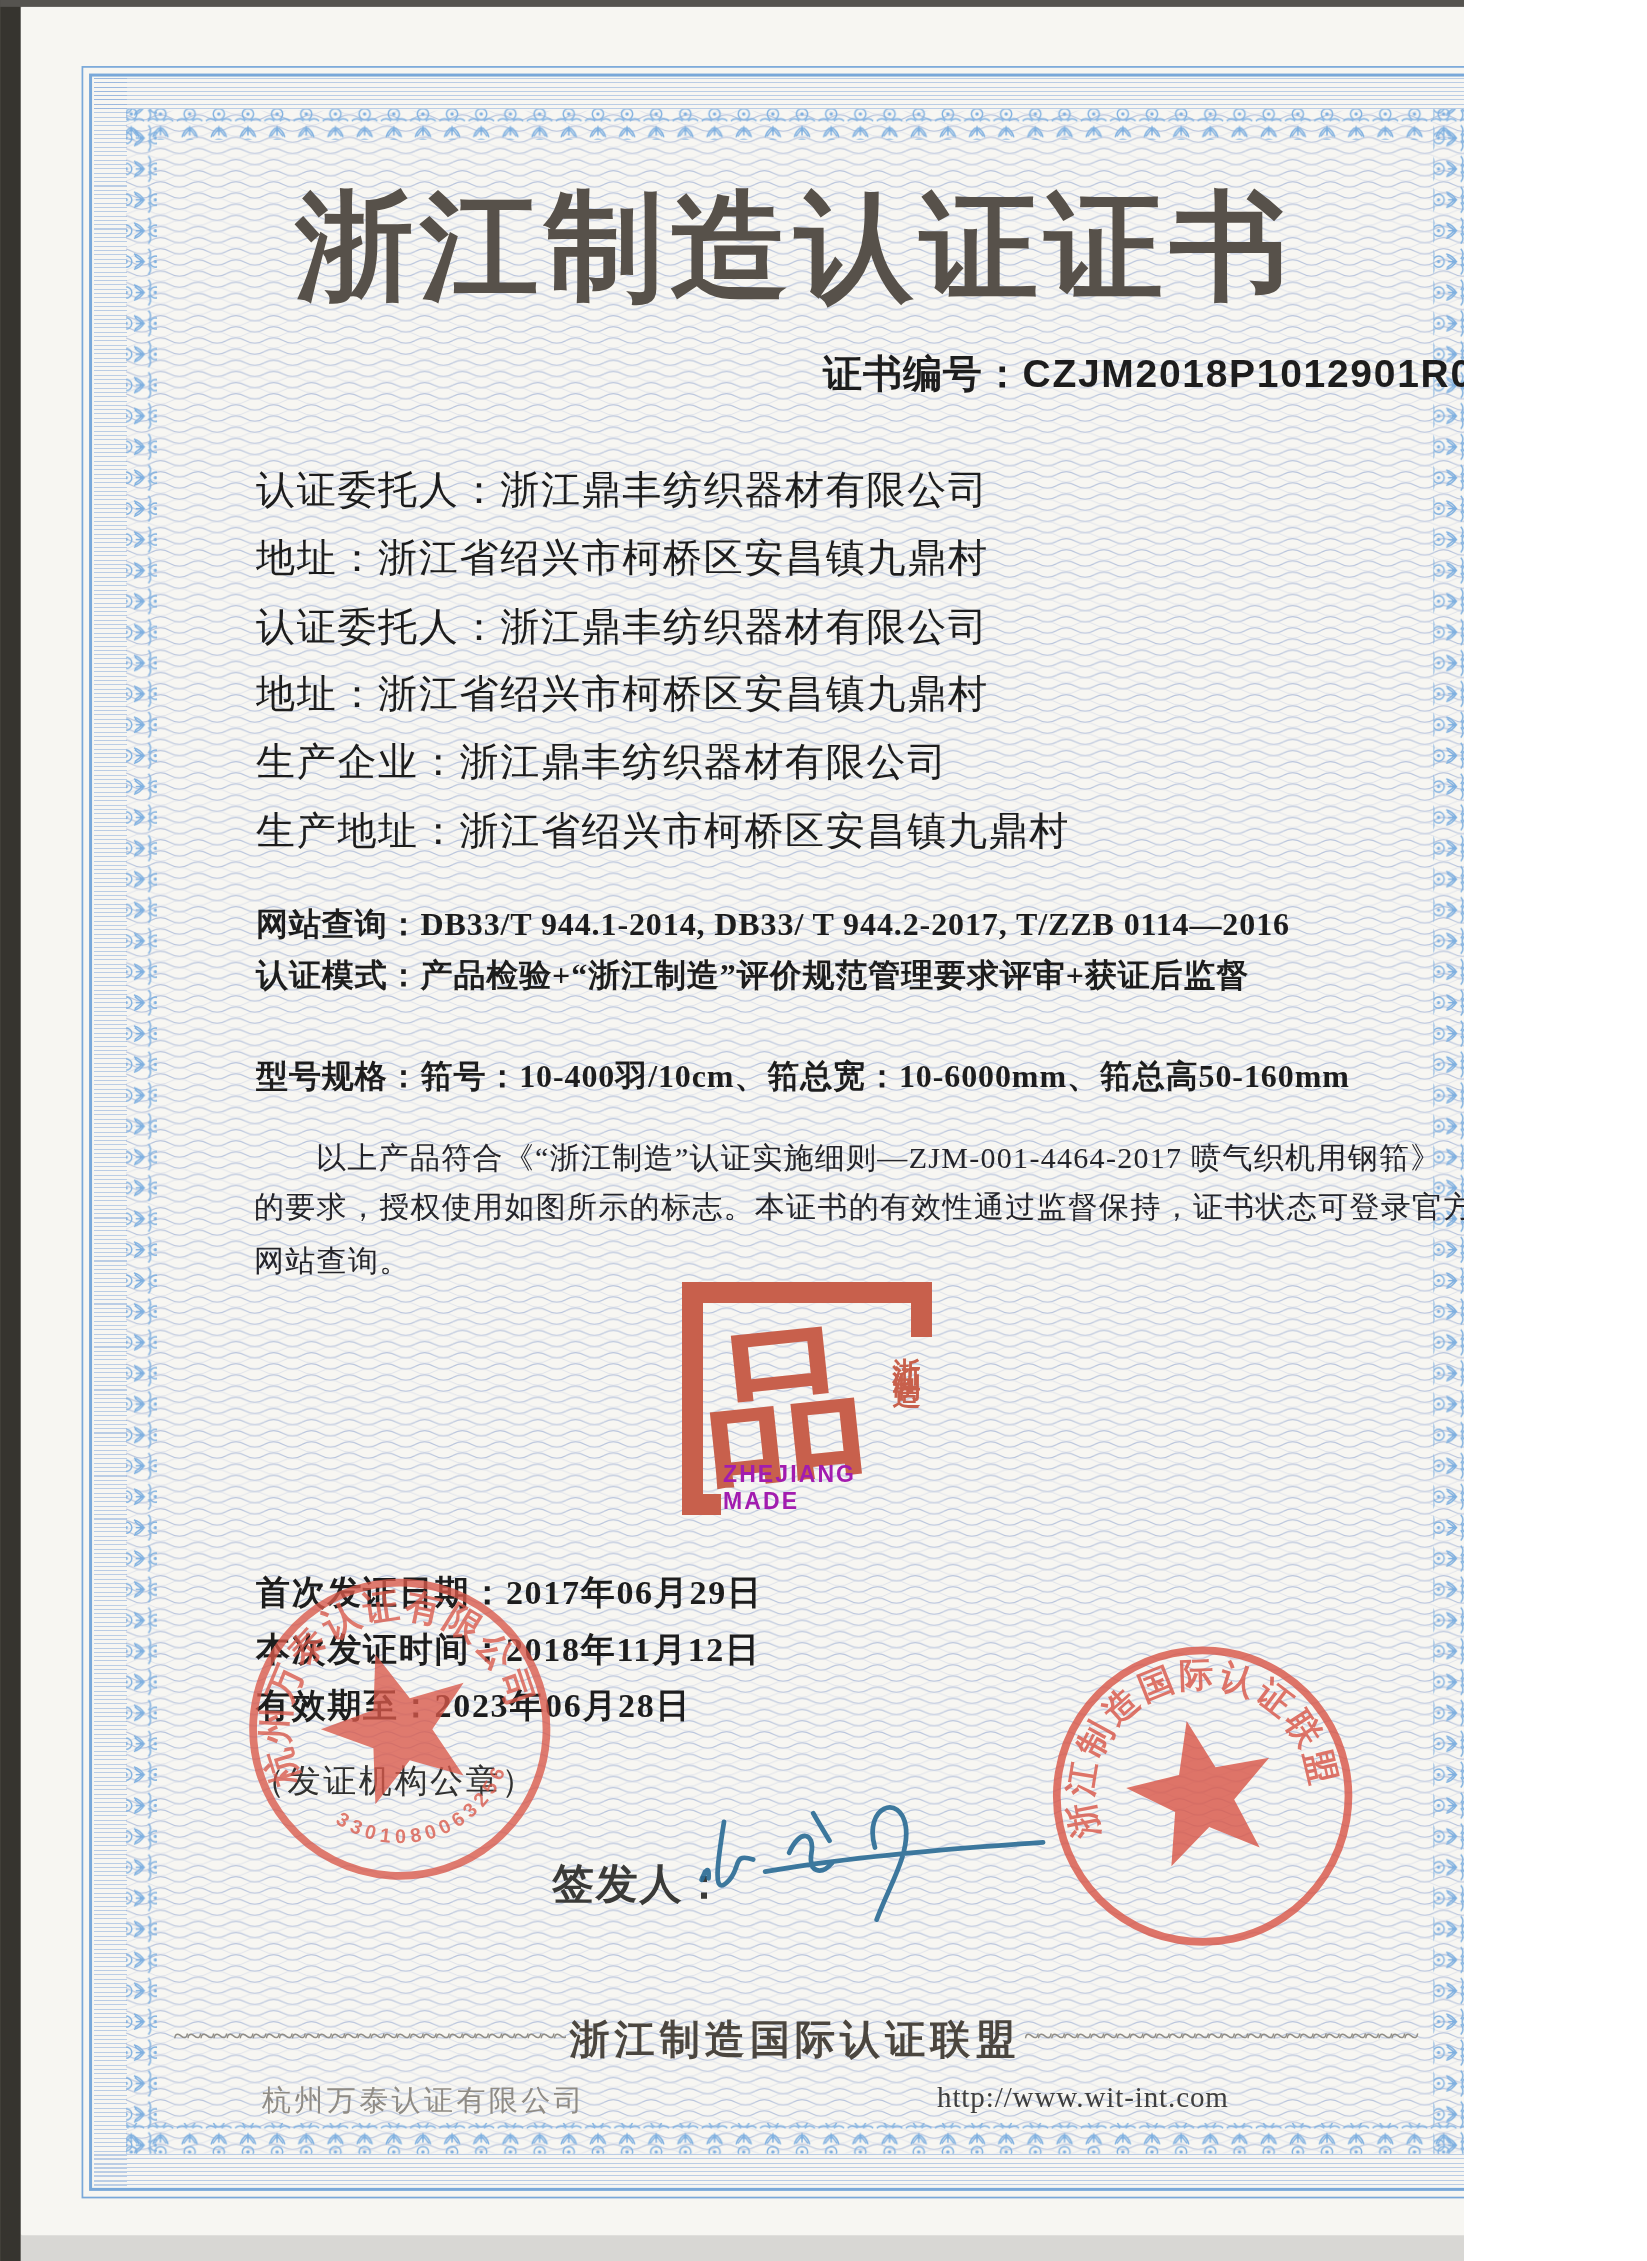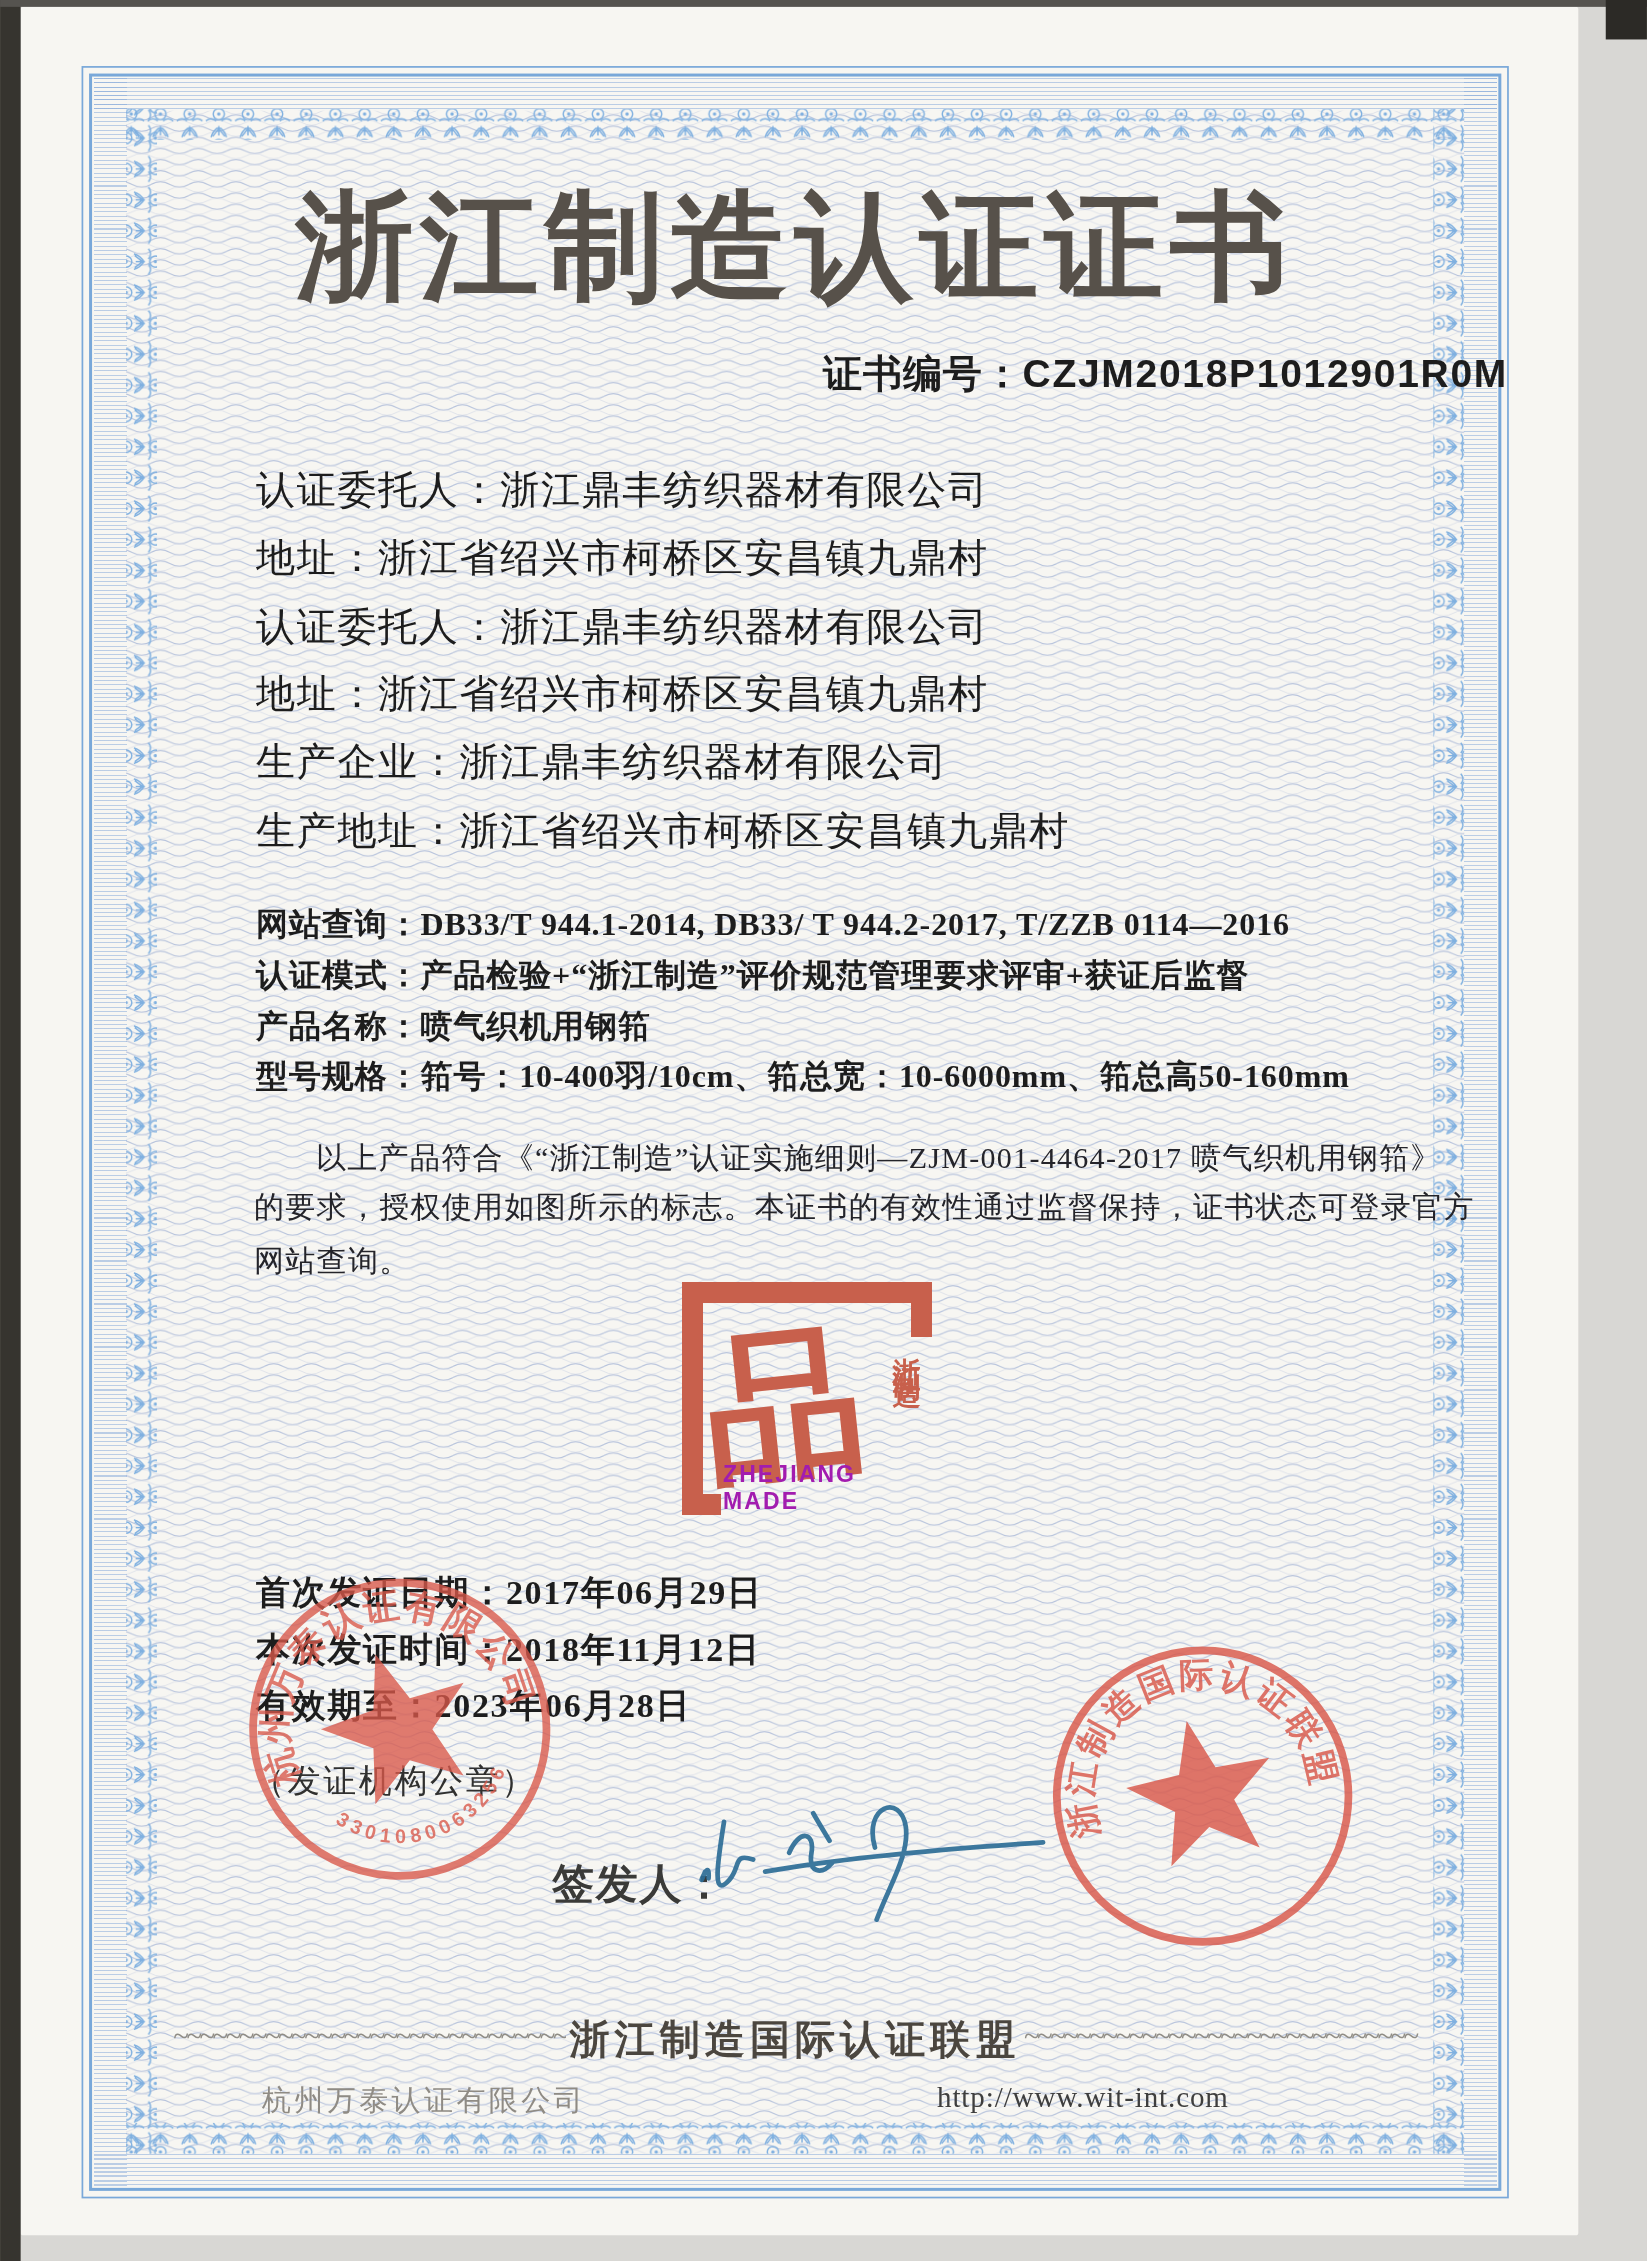--- a/index.html
+++ b/index.html
@@ -1,16 +1,16 @@
 <!DOCTYPE html>
 <html style="font-size:13.7px"><head>
 <meta charset="utf-8">
 <style>
   html,body{margin:0;padding:0;}
-  #page{position:relative;width:1647px;height:2261px;background:#d6d5d2;overflow:hidden;
+  #page{position:relative;width:1464px;height:2261px;background:#d6d5d2;overflow:hidden;
         font-family:"Liberation Serif","DejaVu Serif",serif;}
   #bg-svg,#overlay-svg{position:absolute;left:0;top:0;width:1647px;height:2261px;}
   #bg-svg{z-index:0;}
   #overlay-svg{z-index:6;pointer-events:none;}
   .fineband{position:absolute;z-index:1;
     background:repeating-linear-gradient(to bottom, rgba(126,164,216,.5) 0 1px, transparent 1px 4.3px);}
   .txt{position:absolute;z-index:3;white-space:nowrap;color:#1d1d1d;}
   .fieldline{left:256px;font-size:39px;font-weight:400;letter-spacing:1.7px;}
   .detailline{left:256px;font-size:32px;font-weight:700;letter-spacing:0.9px;}
   .paraline{font-size:30px;font-weight:400;color:#24242a;letter-spacing:1.3px;}
@@ -96,21 +96,20 @@
 
   <div class="txt fieldline" style="top:463px"><span>认证委托人：</span><span>浙江鼎丰纺织器材有限公司</span></div>
   <div class="txt fieldline" style="top:531px"><span>地址：</span><span>浙江省绍兴市柯桥区安昌镇九鼎村</span></div>
   <div class="txt fieldline" style="top:600px"><span>认证委托人：</span><span>浙江鼎丰纺织器材有限公司</span></div>
   <div class="txt fieldline" style="top:667px"><span>地址：</span><span>浙江省绍兴市柯桥区安昌镇九鼎村</span></div>
   <div class="txt fieldline" style="top:735px"><span>生产企业：</span><span>浙江鼎丰纺织器材有限公司</span></div>
   <div class="txt fieldline" style="top:804px"><span>生产地址：</span><span>浙江省绍兴市柯桥区安昌镇九鼎村</span></div>
 
   <div class="txt detailline" style="top:903px"><span>网站查询：</span><span>DB33/T 944.1-2014, DB33/ T 944.2-2017, T/ZZB 0114—2016</span></div>
   <div class="txt detailline" style="top:954px"><span>认证模式：</span><span>产品检验+“浙江制造”评价规范管理要求评审+获证后监督</span></div>
-  <div class="txt detailline" style="top:1005px"><span>产品名称：</span><span>喷气织机用钢筘</span></div>
   <div class="txt detailline" style="top:1055px"><span>型号规格：</span><span>筘号：10-400羽/10cm、筘总宽：10-6000mm、筘总高50-160mm</span></div>
 
   <div class="txt paraline" style="left:316px;top:1138px">以上产品符合《“浙江制造”认证实施细则—ZJM-001-4464-2017 喷气织机用钢筘》</div>
   <div class="txt paraline" style="left:254px;top:1187px">的要求，授权使用如图所示的标志。本证书的有效性通过监督保持，证书状态可登录官方</div>
   <div class="txt paraline" style="left:254px;top:1241px">网站查询。</div>
 
   <div id="logo">
     <div class="bar" style="left:0;top:0;width:250px;height:20.6px;"></div>
     <div class="bar" style="left:0;top:0;width:20.6px;height:233px;"></div>
     <div class="bar" style="right:0;top:0;width:20.6px;height:55px;"></div>

